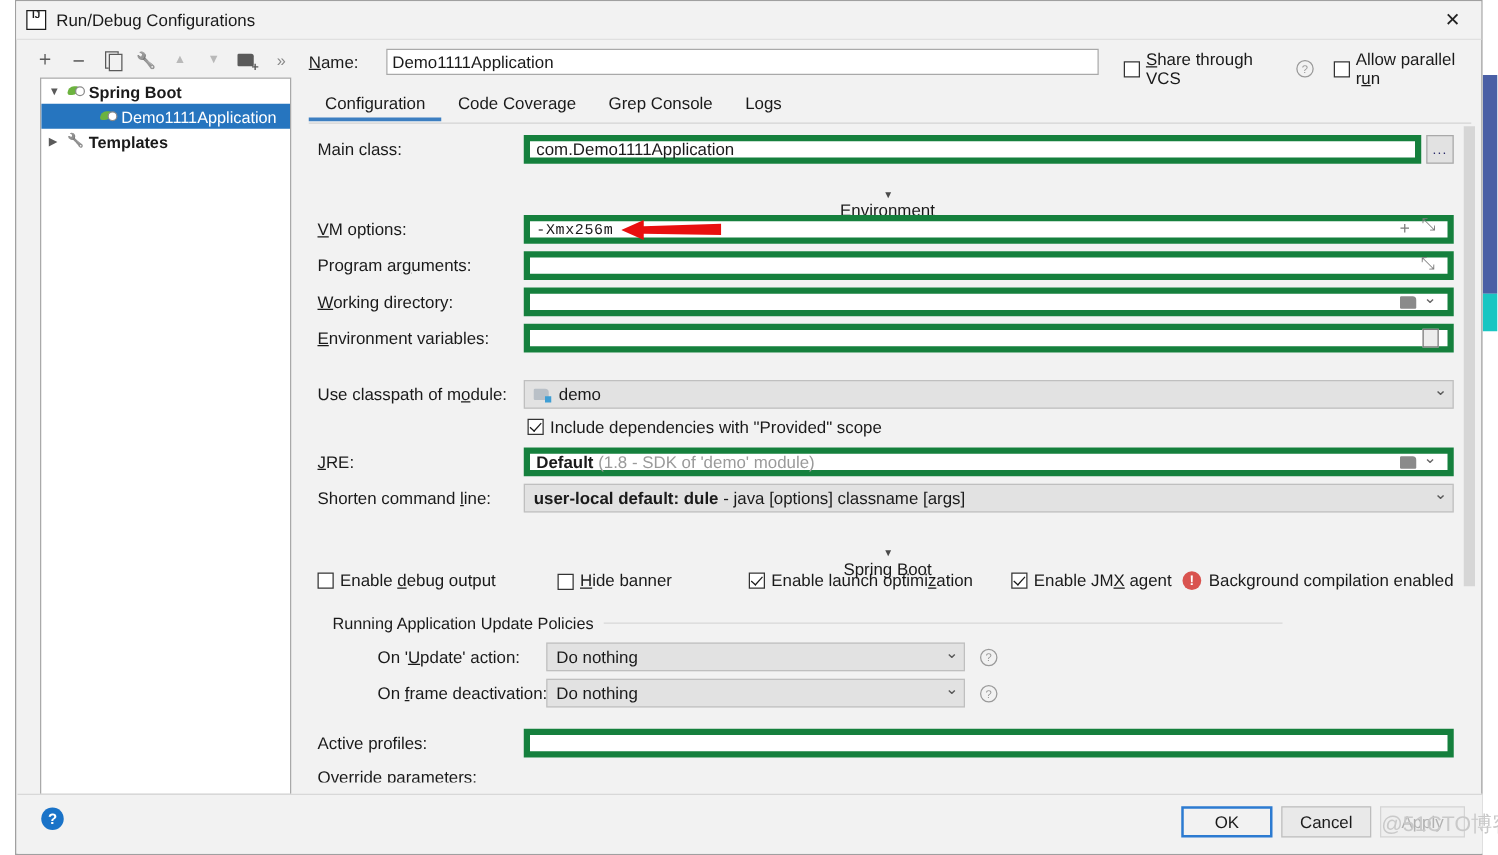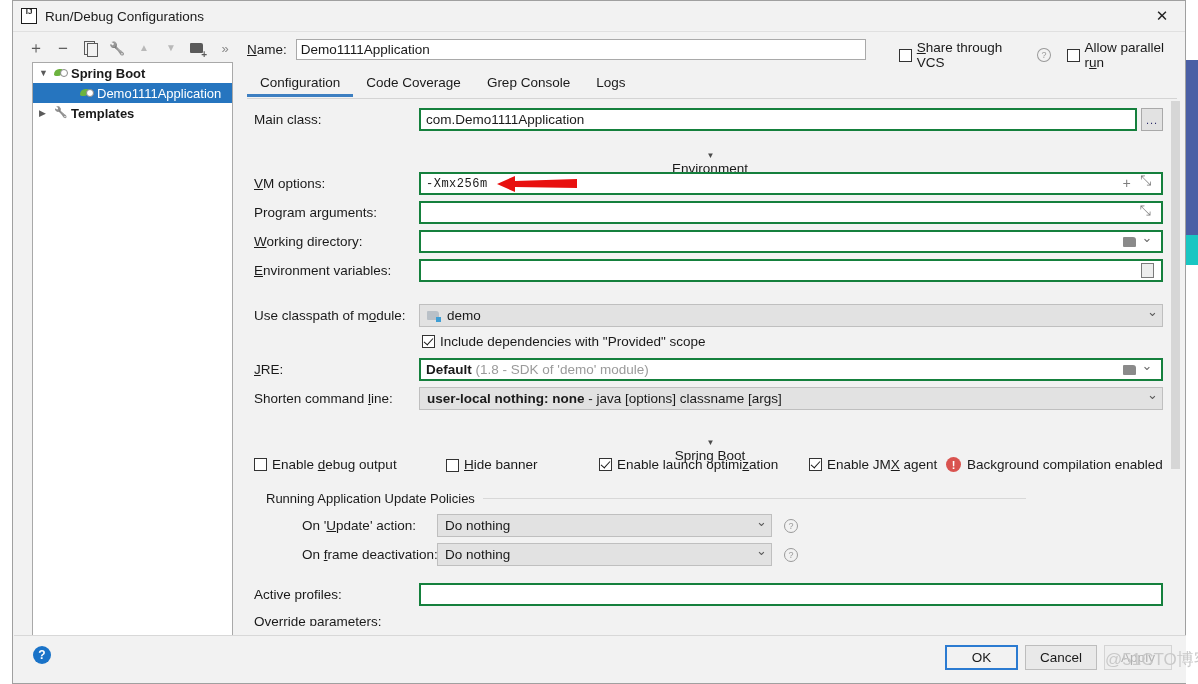--- a/index.html
+++ b/index.html
@@ -116,21 +116,21 @@
     position:relative;
   }
   .wrench-icon:before{ content:"🔧"; font-size: 11px; filter: grayscale(1) contrast(0.4);
     position:absolute; left:0; top:-1px;}
 
   
   #namerow {
     position: absolute; left: 234px; top: 38px;
     display: flex; align-items: center;
   }
-  #namerow .lbl { font-size: 13.5px; margin-right: 9px; }
+  #namerow .lbl { font-size: 13.5px; margin-right: 22px; }
   .u { text-decoration: underline; }
   #name-input {
     width: 570px; height: 21px; box-sizing: border-box;
     border: 1px solid #a9a9a9; background: #ffffff;
     font-size: 13.5px; padding: 0 4px; color: #1a1a1a;
     font-family: "Liberation Sans", sans-serif;
   }
   #vcs-row {
     position: absolute; left: 886px; top: 39px;
     display: flex; align-items: center; font-size: 13.5px; gap: 6px;
@@ -169,21 +169,21 @@
   }
 
   
   #form {
     position: absolute; left: 234px; top: 100px; width: 930px; height: 525px;
     overflow: hidden;
   }
   .frow { position: absolute; display: flex; align-items: center; }
   .flabel { font-size: 13.5px; color: #1a1a1a; white-space: nowrap; }
   .fieldbox {
-    height: 23px; box-sizing: border-box; border: 2px solid #15803d;
+    height: 23px; box-sizing: border-box; border: 5px solid #15803d;
     background: #ffffff; display: flex; align-items: center;
     padding: 0 5px; font-size: 13.5px; color: #1a1a1a;
   }
   .fieldbox.mono { font-family: "Liberation Mono", monospace; font-size: 12px; letter-spacing: .5px;}
   .fieldbox .grey-txt { color: #9a9a9a; }
   .btnbox {
     width: 22px; height: 23px; box-sizing: border-box;
     border: 1px solid #a9a9a9; background: #e2e2e2;
     display: flex; align-items: center; justify-content: center;
     font-size: 11px; color: #2b2b6b; letter-spacing: 1px;
@@ -431,21 +431,21 @@
           <span class="fieldicon folder-icon"></span>
           <span class="fieldicon chev-icon"></span>
         </span>
       </span>
     </div>
 
     <div class="frow" style="left:7px; top:286px;">
       <span class="flabel" style="width:165px">Shorten command <span class="u">l</span>ine:</span>
       <span class="combo" style="width:744px">
         <span>
-          <b>user-local nothing: none</b>
+          <b>user-local default: dule</b>
           <span class="grey-txt">- java [options] classname [args]</span>
         </span>
         <span class="carr"></span>
       </span>
     </div>
 
     <div class="section" style="left:7px; top:332px;">
       <span class="tri"></span>
       <span class="sttl">Sprin<span class="u">g</span> Boot</span>
       <span class="rule"></span>

